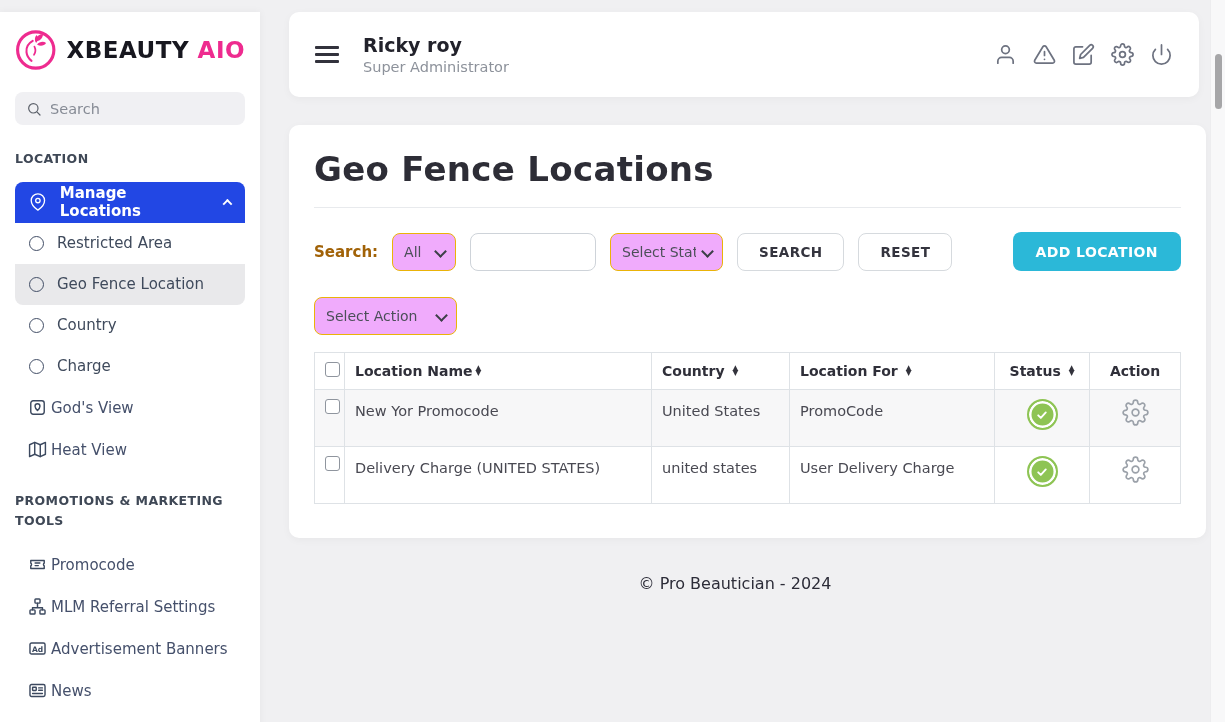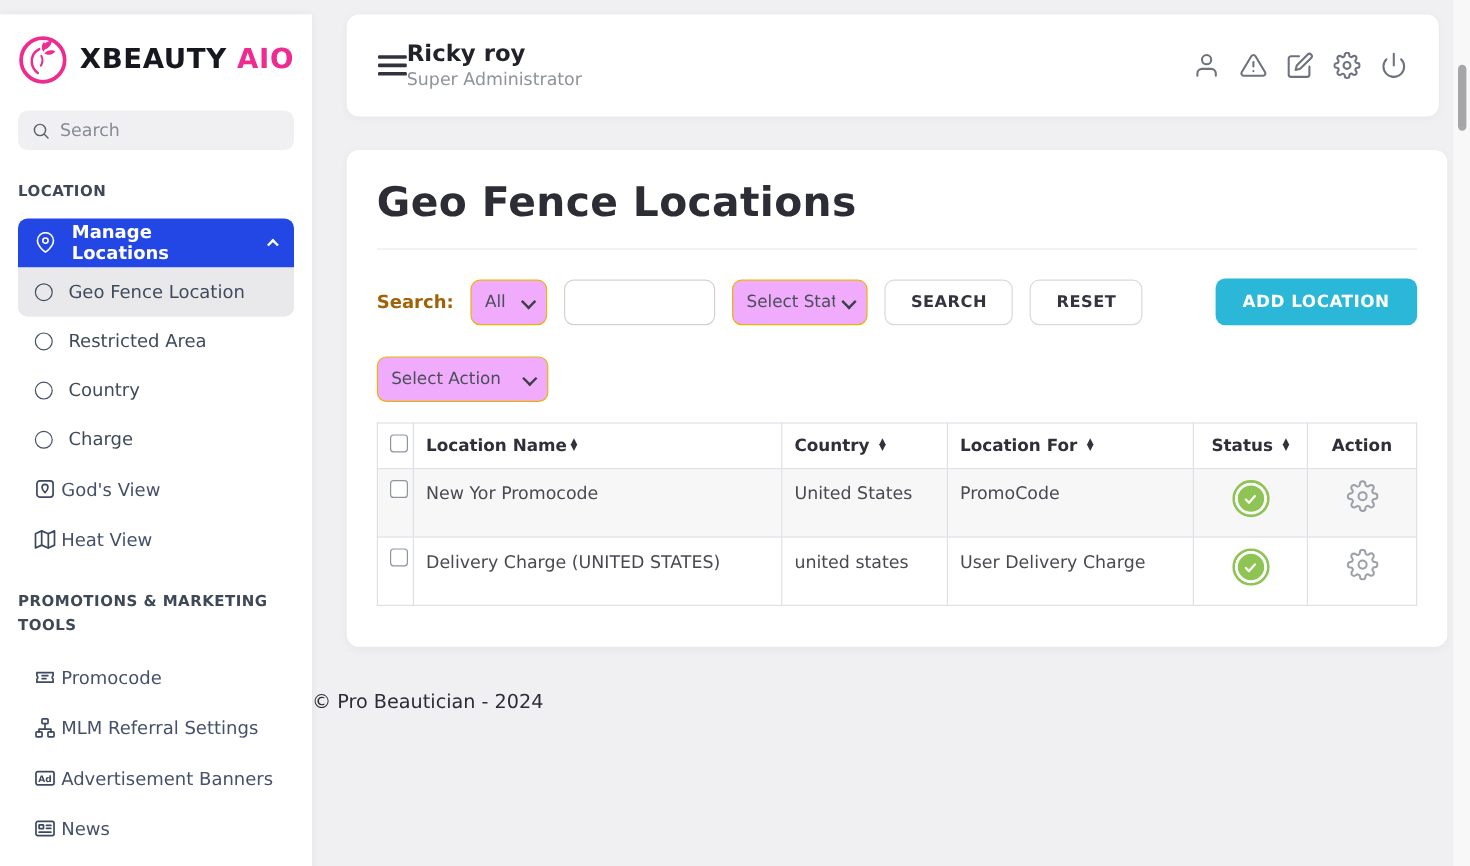--- a/index.html
+++ b/index.html
@@ -69,21 +69,21 @@
 
   
   .main { position:absolute; left:260px; top:0; right:15px; height:722px; }
   .header-card {
     margin:12px 11px 0 29px; height:85px; background:#fff; border-radius:10px;
     box-shadow:0 2px 8px rgba(0,0,0,.04);
     display:flex; align-items:center; padding:0 26px;
   }
   .hamburger { width:24px; cursor:pointer; display:flex; flex-direction:column; gap:4.5px; }
   .hamburger span { display:block; height:2.6px; background:#32323c; border-radius:1px; }
-  .user-block { }
+  .user-block { margin-left:24px; }
   .user-name { font-size:19px; font-weight:bold; color:#22222b; }
   .user-role { font-size:14.5px; color:#8d929b; margin-top:3px; }
   .header-icons { margin-left:auto; display:flex; align-items:center; gap:16px; }
   .hicon { width:23px; height:23px; color:#6d7280; cursor:pointer; }
   .hicon svg { width:100%; height:100%; }
 
   .content-card {
     margin:28px 4px 0 29px; background:#fff; border-radius:10px;
     box-shadow:0 2px 8px rgba(0,0,0,.04); padding:24px 25px 34px 25px; min-height:396px;
   }
@@ -144,21 +144,21 @@
   }
   .status-dot {
     width:31px; height:31px; border-radius:50%; background:#8ec454; border:2px solid #8ec454;
     box-shadow:inset 0 0 0 2.5px #fff; display:inline-flex; align-items:center; justify-content:center;
     cursor:pointer;
   }
   .status-dot svg { width:14px; height:14px; stroke:#fff; stroke-width:3.2; fill:none; stroke-linecap:round; stroke-linejoin:round; }
   .gear-action { width:27px; height:27px; color:#9ba1a9; cursor:pointer; display:inline-block; }
   .gear-action svg { width:100%; height:100%; stroke-width:1.5; }
 
-  .footer { text-align:left; margin-top:36px; font-size:16px; color:#2c2c38; }
+  .footer { text-align:center; margin-top:36px; font-size:16px; color:#2c2c38; }
   .defs { position:absolute; width:0; height:0; overflow:hidden; }
 </style>
 </head>
 <body>
 
 <svg class="defs" aria-hidden="true">
   <defs>
     <symbol id="i-search" viewBox="0 0 24 24">
         <circle cx="11" cy="11" r="7"></circle>
         <path d="M21 21l-4.3-4.3"></path>
@@ -250,27 +250,27 @@
 
   <div class="nav-section-label">LOCATION</div>
 
   <div class="nav-active-parent">
     <svg class="icon">
         <use href="#i-pin"></use>
       </svg>
     <span class="lbl">Manage Locations</span>
     <span class="chev up ml-auto"></span>
   </div>
+  <div class="nav-sub">
+    <span class="circle-ic"></span>
+    <span class="side-label">Restricted Area</span>
+  </div>
   <div class="nav-sub current">
     <span class="circle-ic"></span>
     <span class="side-label">Geo Fence Location</span>
-  </div>
-  <div class="nav-sub">
-    <span class="circle-ic"></span>
-    <span class="side-label">Restricted Area</span>
   </div>
   <div class="nav-sub">
     <span class="circle-ic"></span>
     <span class="side-label">Country</span>
   </div>
   <div class="nav-sub">
     <span class="circle-ic"></span>
     <span class="side-label">Charge</span>
   </div>
   <div class="nav-item">

